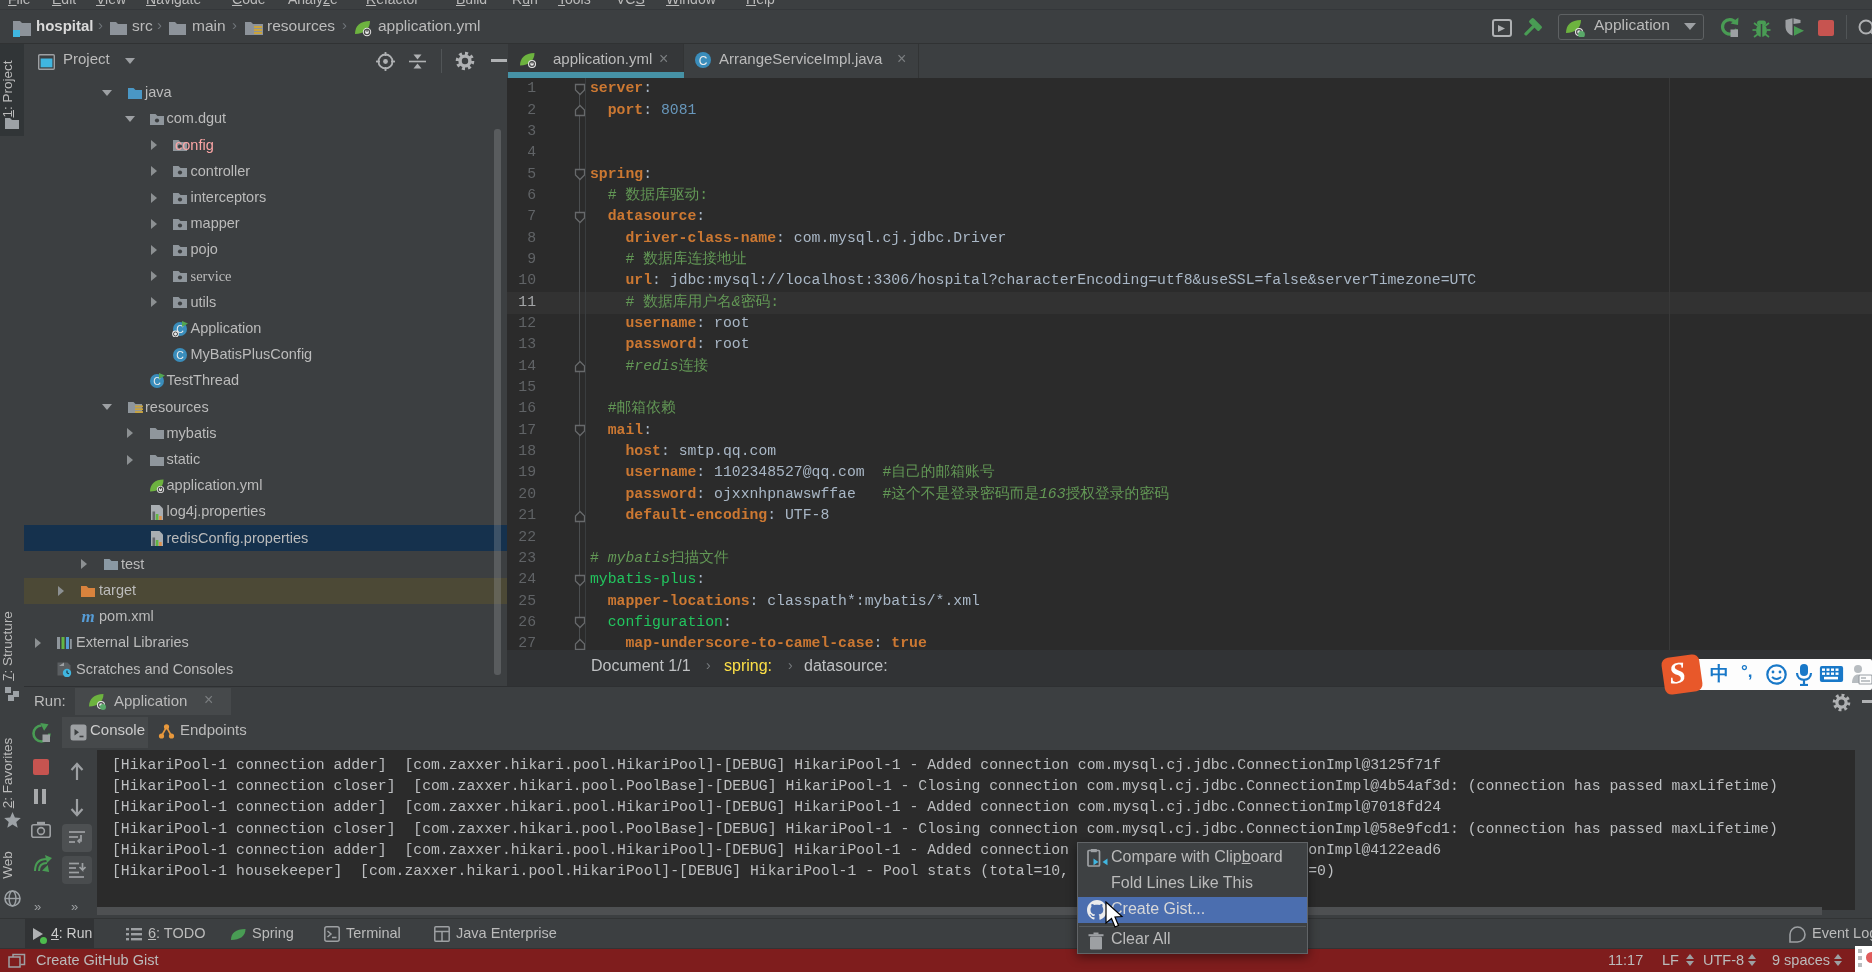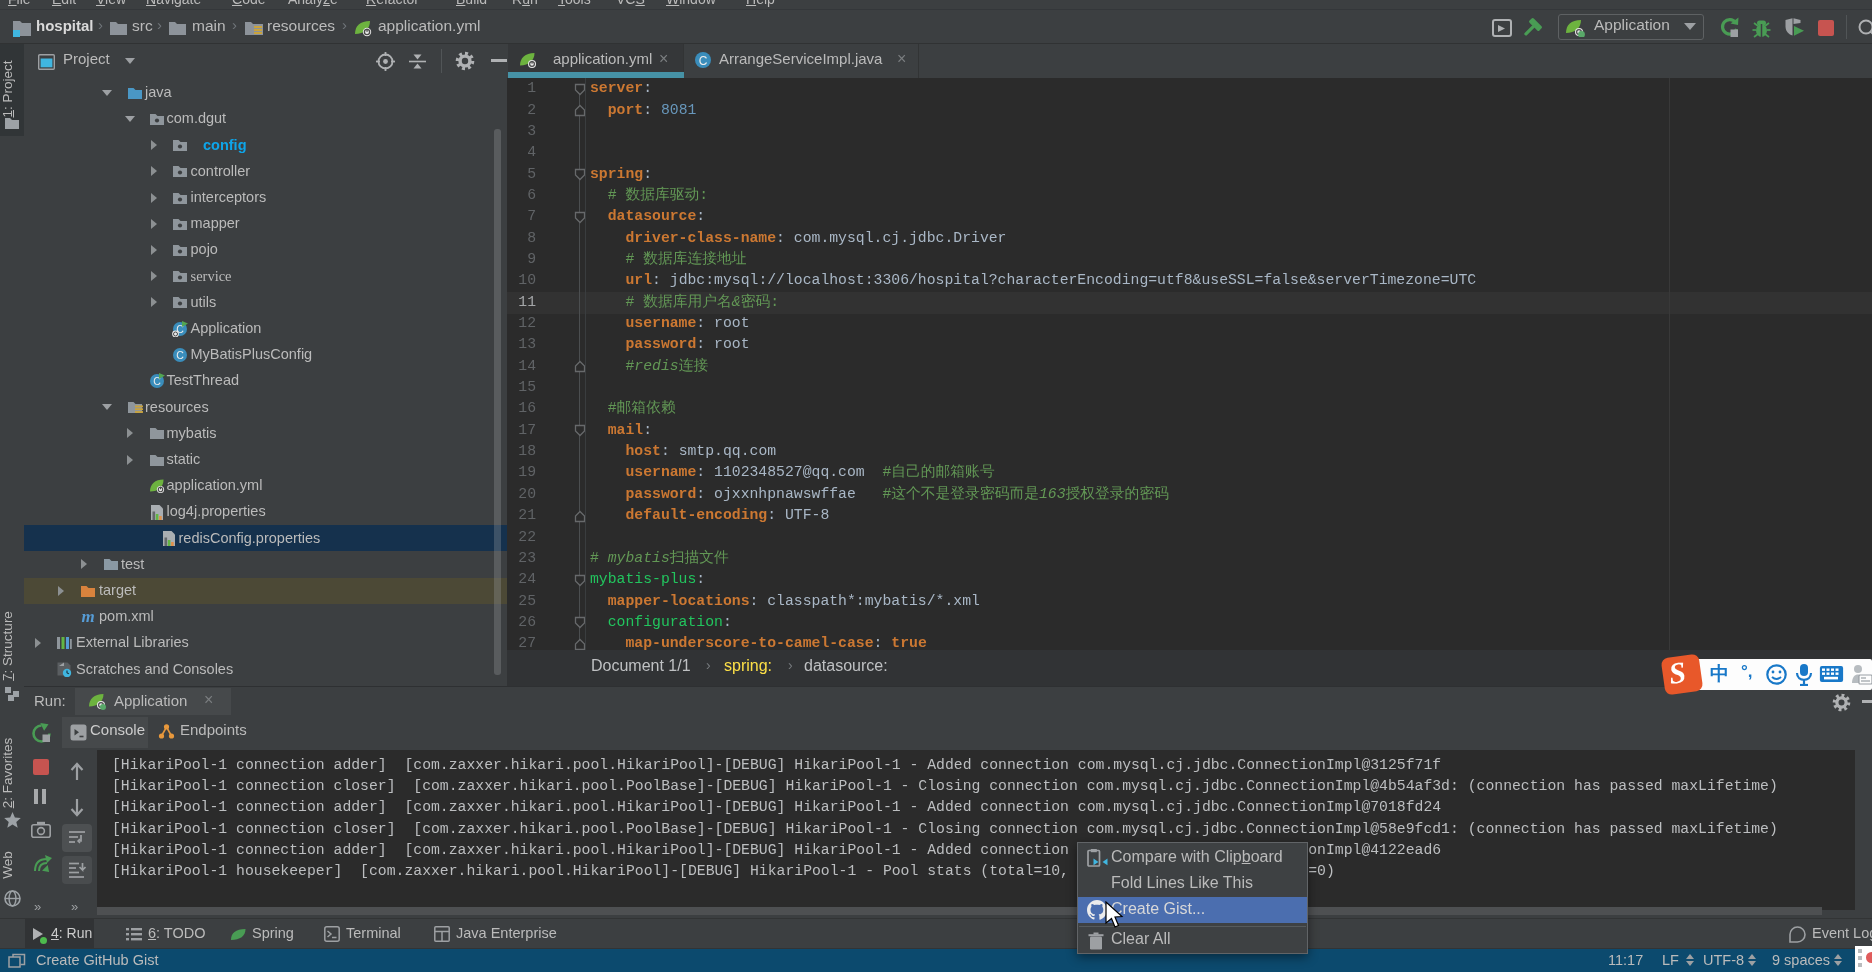--- a/index.html
+++ b/index.html
@@ -188,21 +188,21 @@
           <circle cx="8" cy="9.5" r="2.1" fill="#3c3f41"></circle>
         </svg>
         <div style="position:absolute;left:142.5px;top:4.5px;color:#bbb;font-size:14.5px;white-space:nowrap;">com.dgut</div>
       </div>
       <div class="abs" style="left:0;top:88.1px;width:483px;height:26.2px;">
         <div style="position:absolute;left:127px;top:8px;width:0;height:0;border-top:5px solid transparent;border-bottom:5px solid transparent;border-left:6.5px solid #8c9092;"></div>
         <svg style="position:absolute;left:148px;top:5px" width="16" height="16">
           <path d="M1 3h5.5l2 2H15v9H1z" fill="#8f969c"></path>
           <circle cx="8" cy="9.5" r="2.1" fill="#3c3f41"></circle>
         </svg>
-        <div style="position:absolute;left:179px;top:4.5px;color:#0ea5e9;font-size:14.5px;white-space:nowrap;font-weight:bold;">config</div>
+        <div style="position:absolute;left:151px;top:4.5px;color:#fca5a5;font-size:14.5px;white-space:nowrap;">config</div>
       </div>
       <div class="abs" style="left:0;top:114.3px;width:483px;height:26.2px;">
         <div style="position:absolute;left:127px;top:8px;width:0;height:0;border-top:5px solid transparent;border-bottom:5px solid transparent;border-left:6.5px solid #8c9092;"></div>
         <svg style="position:absolute;left:148px;top:5px" width="16" height="16">
           <path d="M1 3h5.5l2 2H15v9H1z" fill="#8f969c"></path>
           <circle cx="8" cy="9.5" r="2.1" fill="#3c3f41"></circle>
         </svg>
         <div style="position:absolute;left:166.5px;top:4.5px;color:#bbb;font-size:14.5px;white-space:nowrap;">controller</div>
       </div>
       <div class="abs" style="left:0;top:140.5px;width:483px;height:26.2px;">
@@ -309,21 +309,21 @@
         <svg style="position:absolute;left:125px;top:5px" width="16" height="16">
           <path d="M2 1h8.5l3.5 3.5V16H2z" fill="#a9aeb2"></path>
           <g>
             <rect x="3.5" y="7.5" width="2.6" height="8.5" fill="#63676b"></rect>
             <rect x="6.8" y="10" width="2.6" height="6" fill="#62b543"></rect>
             <rect x="10.1" y="12" width="2.6" height="4" fill="#e0904a"></rect>
           </g>
         </svg>
         <div style="position:absolute;left:142.5px;top:4.5px;color:#bbb;font-size:14.5px;white-space:nowrap;">log4j.properties</div>
       </div>
-      <div class="abs" style="left:0;top:481.09999999999997px;width:483px;height:26.2px;margin-left:12px;">
+      <div class="abs" style="left:0;top:481.09999999999997px;width:483px;height:26.2px;">
         <svg style="position:absolute;left:125px;top:5px" width="16" height="16">
           <path d="M2 1h8.5l3.5 3.5V16H2z" fill="#a9aeb2"></path>
           <g>
             <rect x="3.5" y="7.5" width="2.6" height="8.5" fill="#63676b"></rect>
             <rect x="6.8" y="10" width="2.6" height="6" fill="#62b543"></rect>
             <rect x="10.1" y="12" width="2.6" height="4" fill="#e0904a"></rect>
           </g>
         </svg>
         <div style="position:absolute;left:142.5px;top:4.5px;color:#bbb;font-size:14.5px;white-space:nowrap;">redisConfig.properties</div>
       </div>
@@ -636,21 +636,21 @@
       <line x1="0.8" y1="5.5" x2="15.2" y2="5.5" stroke="#9da0a3" stroke-width="1.5"></line>
       <line x1="8" y1="5.5" x2="8" y2="15" stroke="#9da0a3" stroke-width="1.5"></line>
     </svg>
  <div class="ic" style="left:456px;top:6px;color:#bbb;font-size:14.5px;">Java Enterprise</div>
  <svg class="ic" style="left:1789px;top:7px" width="17" height="17">
       <path d="M8.5 1 C12.6 1 16 4.4 16 8.5 C16 12.6 12.6 16 8.5 16 L1 16 L1 8.5 C1 4.4 4.4 1 8.5 1 Z" fill="none" stroke="#9da0a3" stroke-width="1.6"></path>
     </svg>
  <div class="ic" style="left:1812px;top:6px;color:#bbb;font-size:14.5px;white-space:nowrap;">Event Log</div>
 </div>
 
-<div id="status" class="abs" style="left:0;top:948px;width:1868px;height:24px;background:#0c4a6e;border-top:1px solid #323435;">
+<div id="status" class="abs" style="left:0;top:948px;width:1868px;height:24px;background:#7f1d1d;border-top:1px solid #323435;">
  <svg class="ic" style="left:8px;top:4px" width="18" height="16">
       <rect x="1" y="4" width="11" height="10" fill="none" stroke="#9da0a3" stroke-width="1.5"></rect>
       <path d="M5 4 v-2.5 h11.5 v10 h-4" fill="none" stroke="#9da0a3" stroke-width="1.5"></path>
     </svg>
  <div class="ic" style="left:36px;top:3px;color:#bbb;font-size:14.5px;">Create GitHub Gist</div>
  <div class="ic" style="left:1608px;top:3px;color:#bbb;font-size:14.5px;">11:17</div>
  <div class="ic" style="left:1662px;top:3px;color:#bbb;font-size:14.5px;">LF</div>
  <div class="ic" style="left:1686px;top:5px;">
       <div style="width:0;height:0;border-left:4px solid transparent;border-right:4px solid transparent;border-bottom:5px solid #9da0a3;margin-bottom:2px;"></div>
       <div style="width:0;height:0;border-left:4px solid transparent;border-right:4px solid transparent;border-top:5px solid #9da0a3;"></div>

